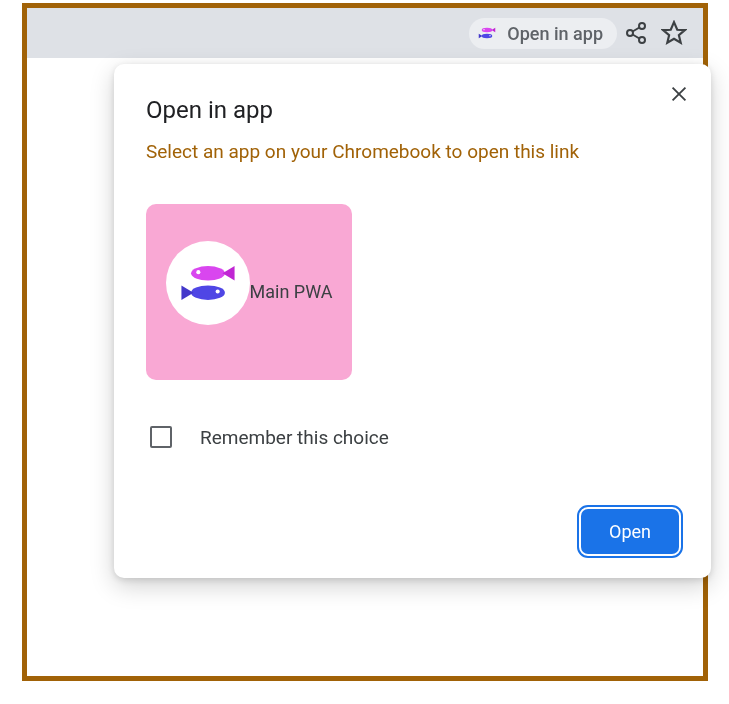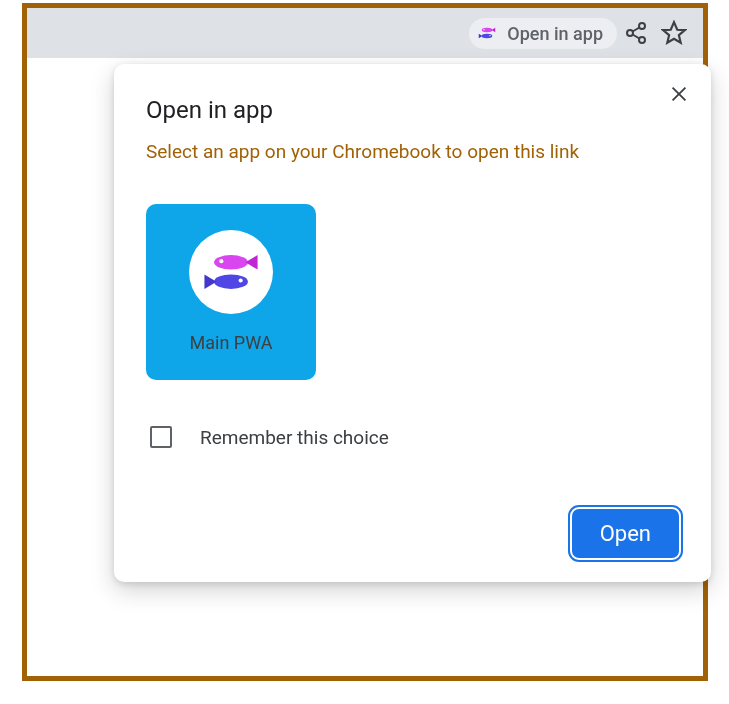--- a/index.html
+++ b/index.html
@@ -101,26 +101,25 @@
       color: #a16207;
       line-height: 1.45;
       margin-bottom: 38px;
     }
     .app-grid {
       display: flex;
       gap: 12px;
       margin-bottom: 46px;
     }
     .app-tile {
-      width: 170px;
+      width: 206px;
       height: 176px;
-      background: #0ea5e9;
+      background: #f9a8d4;
       border-radius: 10px;
       display: flex;
-      flex-direction: column;
       align-items: center;
       justify-content: center;
       cursor: pointer;
       padding: 18px 8px;
     }
     .app-tile .app-icon-wrap {
       width: 84px;
       height: 84px;
       background: #fff;
       border-radius: 50%;
@@ -154,21 +153,21 @@
     }
     .actions {
       display: flex;
       justify-content: flex-end;
     }
     .primary-btn {
       background: #1a73e8;
       color: #fff;
       border: none;
       border-radius: 7px;
-      font-size: 22px;
+      font-size: 18px;
       padding: 12px 28px;
       cursor: pointer;
       outline: 2px solid #1a73e8;
       outline-offset: 2px;
       font-family: inherit;
     }
     .fish-svg { display: block; }
   </style>
 </head>
 <body>

